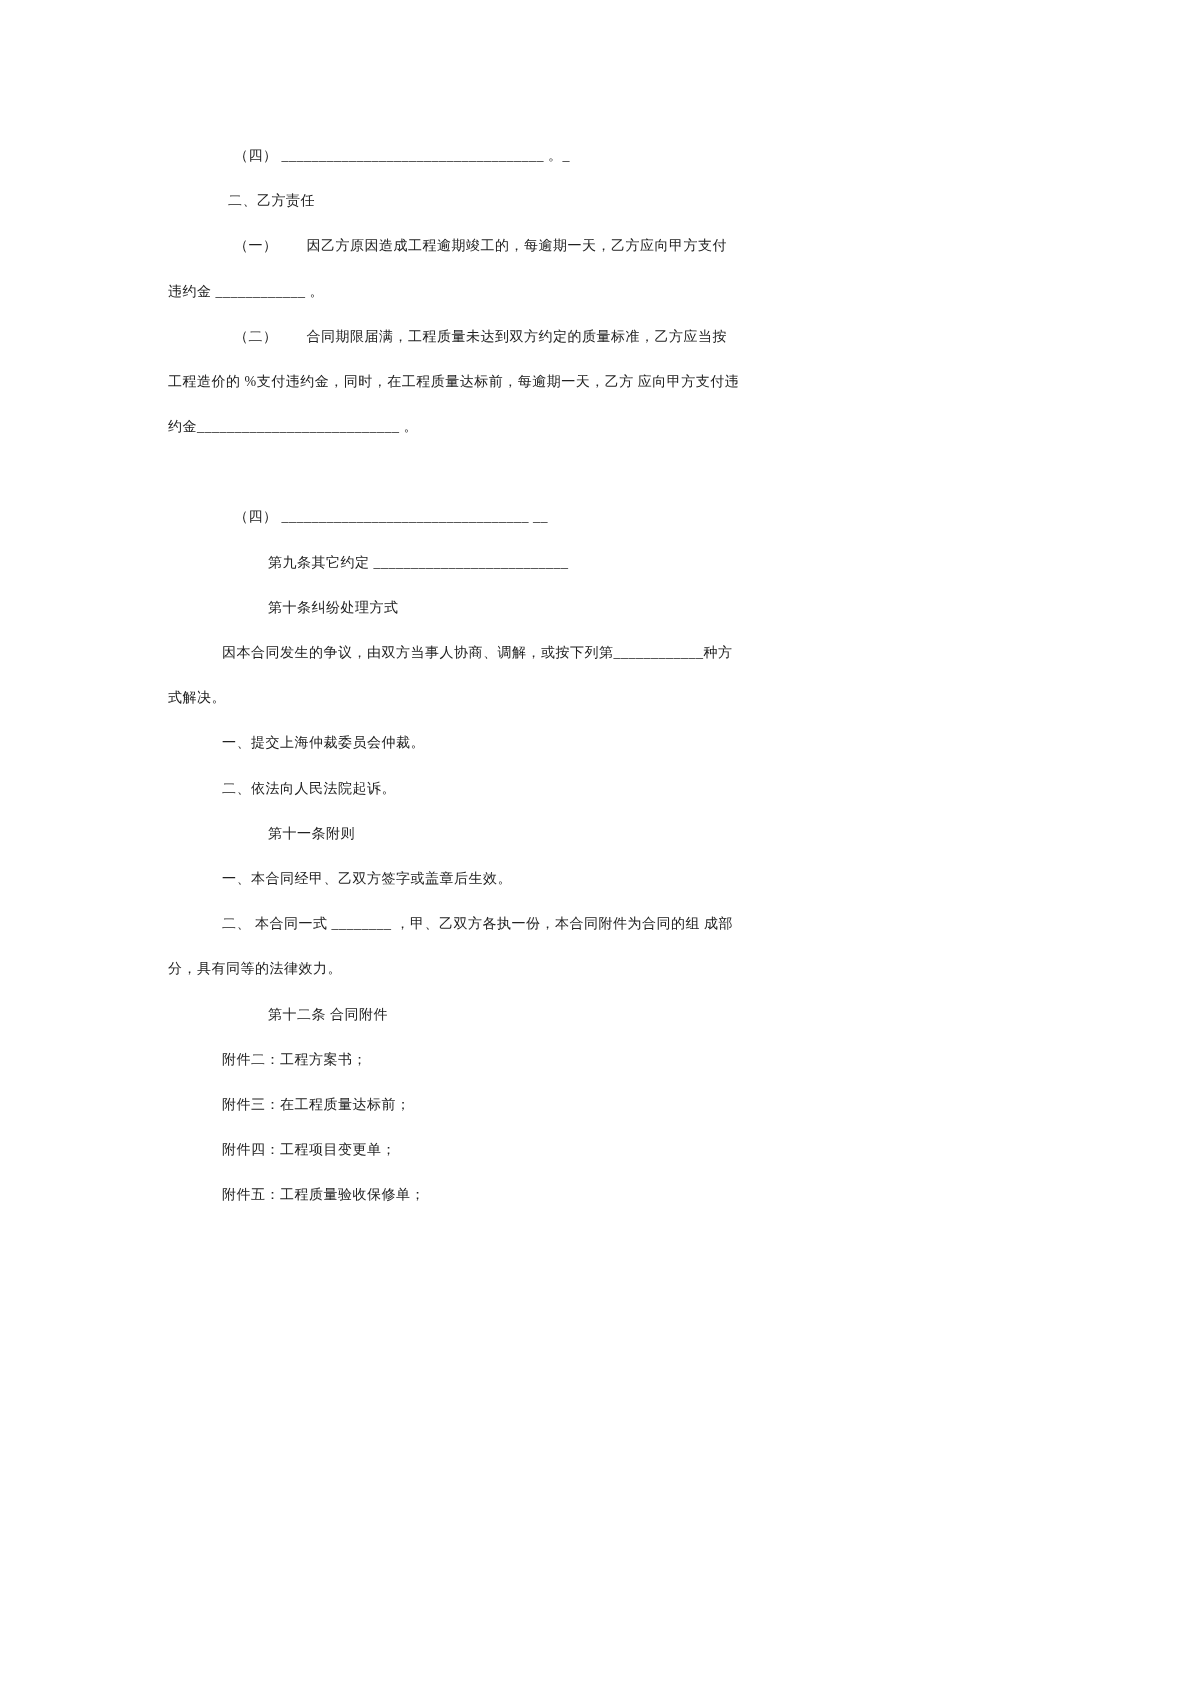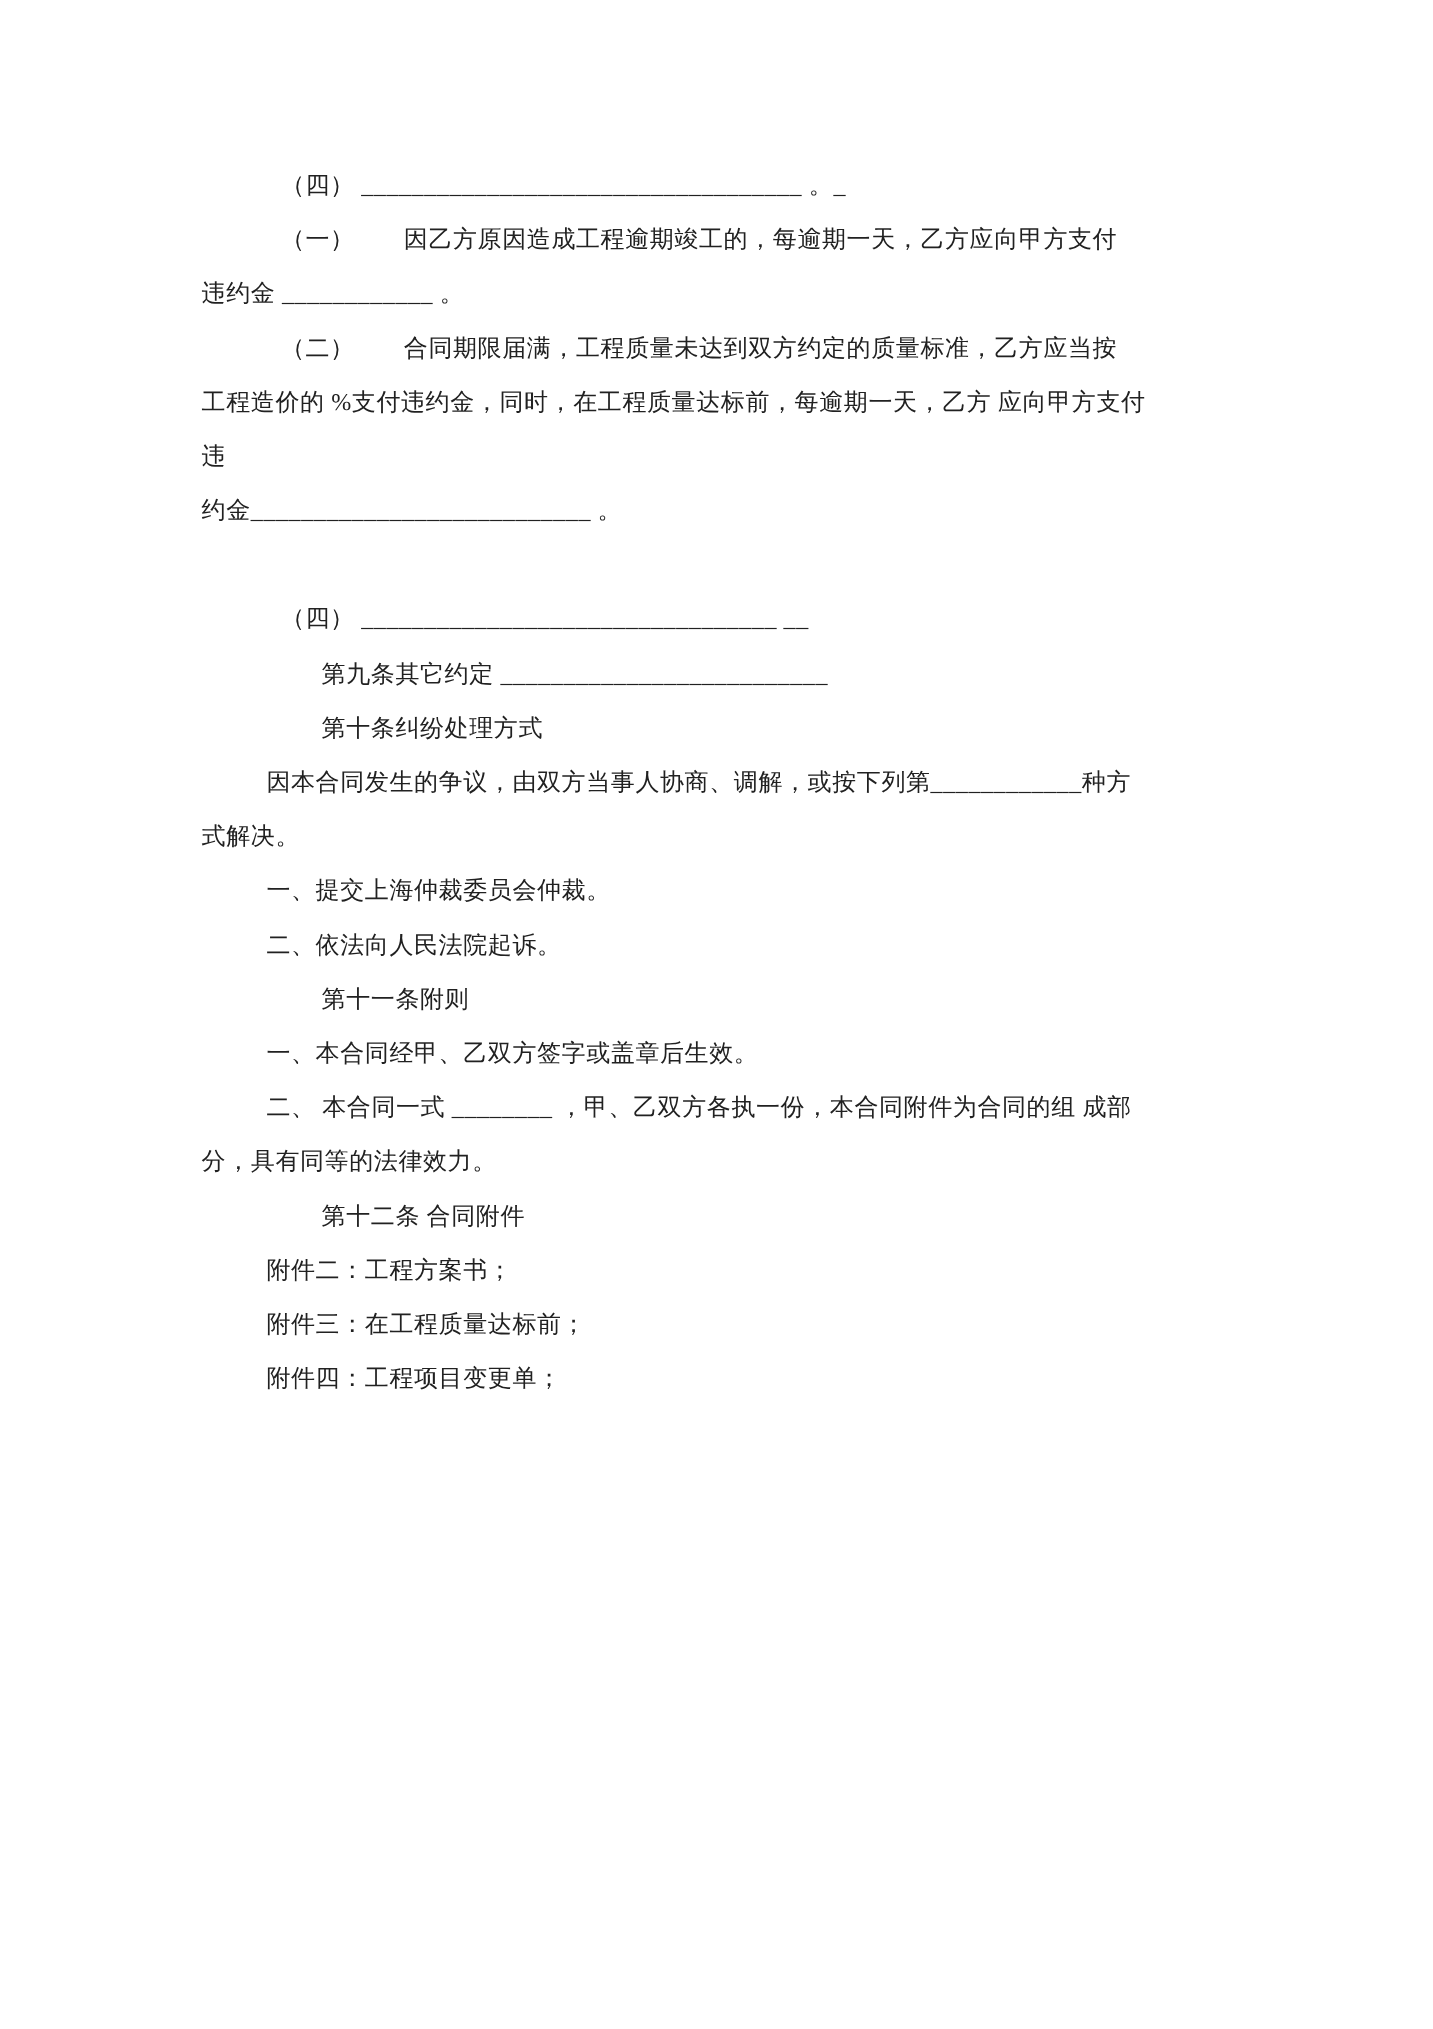--- a/index.html
+++ b/index.html
@@ -13,52 +13,54 @@
     height: 1691px;
     background: #ffffff;
     overflow: hidden;
     font-family: "Liberation Serif", "DejaVu Serif", serif;
     color: #212121;
     box-sizing: border-box;
     padding: 133px 230px 0 168px;
   }
   .ln {
     margin: 0;
-    font-size: 20px;
+    font-size: 14px;
     line-height: 45.2px;
     letter-spacing: 0.5px;
     white-space: pre-wrap;
     word-break: break-all;
   }
   
   .i0  { padding-left: 0; }
   .i2  { padding-left: 54px; }   
   .i2b { padding-left: 60px; }
   .i2c { padding-left: 66px; }   
   .i4  { padding-left: 100px; }  
   .gap { margin-top: 45px; }     
 </style>
 </head>
 <body>
 
 <div class="doc">
   <p class="ln i2c">（四） ___________________________________ 。_</p>
+  <p class="ln i2b">二、乙方责任</p>
   <p class="ln i2c">（一）　　因乙方原因造成工程逾期竣工的，每逾期一天，乙方应向甲方支付</p>
   <p class="ln i0">违约金 ____________ 。</p>
   <p class="ln i2c">（二）　　合同期限届满，工程质量未达到双方约定的质量标准，乙方应当按</p>
   <p class="ln i0">工程造价的 %支付违约金，同时，在工程质量达标前，每逾期一天，乙方 应向甲方支付违</p>
   <p class="ln i0">约金___________________________ 。</p>
   <p class="ln i2c gap">（四） _________________________________ __</p>
   <p class="ln i4">第九条其它约定 __________________________</p>
   <p class="ln i4">第十条纠纷处理方式</p>
   <p class="ln i2">因本合同发生的争议，由双方当事人协商、调解，或按下列第____________种方</p>
   <p class="ln i0">式解决。</p>
   <p class="ln i2">一、提交上海仲裁委员会仲裁。</p>
   <p class="ln i2">二、依法向人民法院起诉。</p>
   <p class="ln i4">第十一条附则</p>
   <p class="ln i2">一、本合同经甲、乙双方签字或盖章后生效。</p>
   <p class="ln i2">二、 本合同一式 ________ ，甲、乙双方各执一份，本合同附件为合同的组 成部</p>
   <p class="ln i0">分，具有同等的法律效力。</p>
   <p class="ln i4">第十二条 合同附件</p>
   <p class="ln i2">附件二：工程方案书；</p>
   <p class="ln i2">附件三：在工程质量达标前；</p>
   <p class="ln i2">附件四：工程项目变更单；</p>
+  <p class="ln i2">附件五：工程质量验收保修单；</p>
 </div>
 
 </body></html>

